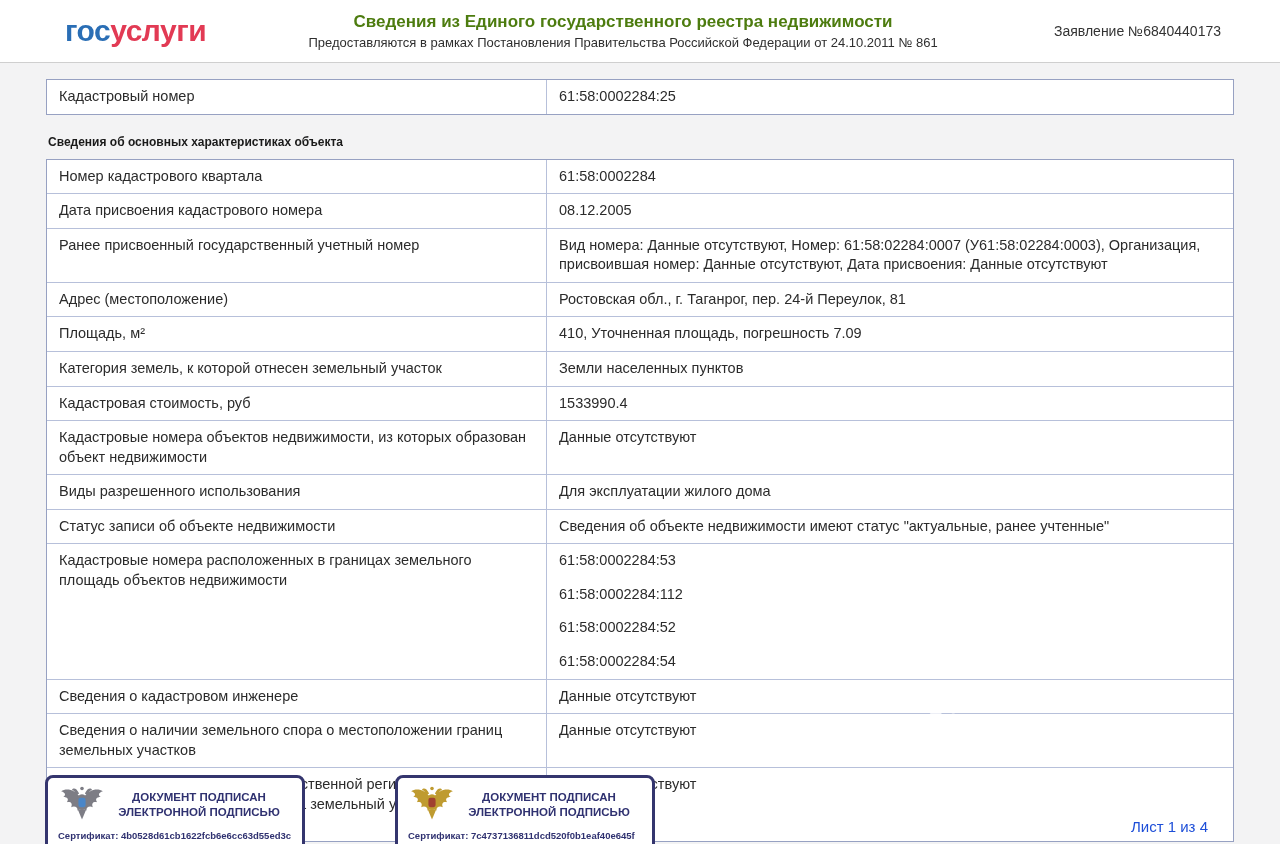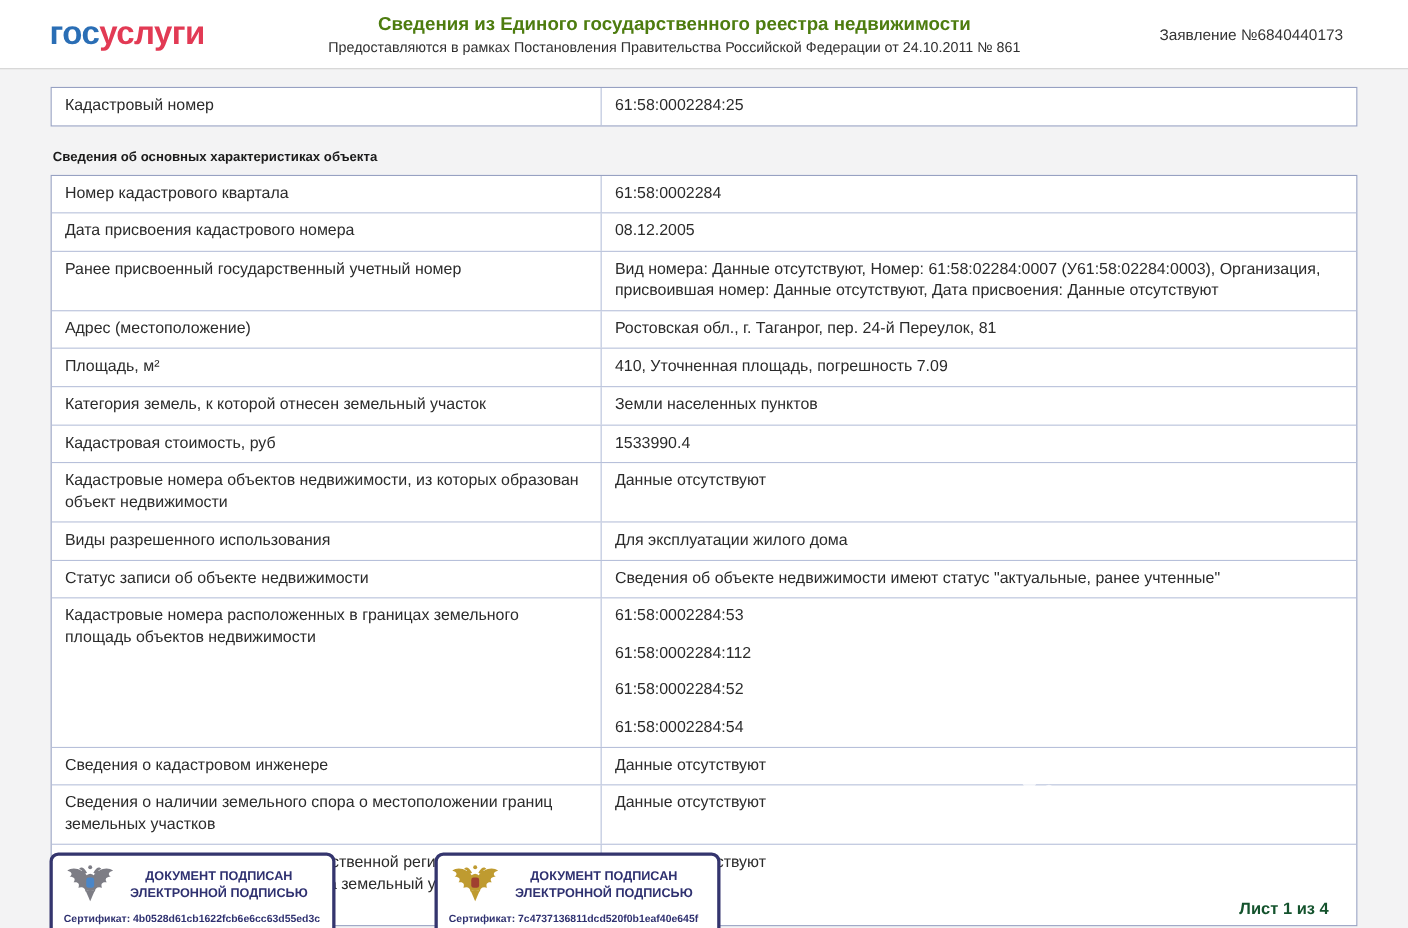--- a/index.html
+++ b/index.html
@@ -10,21 +10,21 @@
     font-family:"Liberation Sans", sans-serif;
     color:#2b2b2b;
     overflow:hidden;
   }
   
   .header{
     height:63px;background:#ffffff;border-bottom:1px solid #cfcfcf;
     display:flex;align-items:center;padding:0 45px;box-sizing:border-box;
   }
   .logo{font-weight:bold;font-size:30px;letter-spacing:-0.5px;white-space:nowrap;}
-  .logo .blue{color:#2a6eb5;}
+  .logo .blue{color:#2a6eb5;margin-left:20px;}
   .logo .red{color:#e23a54;}
   .header-center{flex:1;text-align:center;padding:0 20px;}
   .doc-title{font-size:17px;font-weight:bold;color:#4d7c0f;line-height:1.2;}
   .doc-subtitle{font-size:13px;color:#2f2f2f;margin-top:3px;}
   .application{font-size:14px;color:#333;white-space:nowrap;width:195px;text-align:center;}
   
   .content{padding:16px 46px 0 46px;}
   .tbl{background:#fff;border:1px solid #97a1c2;}
   .tbl .row{display:flex;border-top:1px solid #b7c0da;}
   .tbl .row:first-child{border-top:none;}
@@ -49,21 +49,21 @@
   .stamp-top{display:flex;align-items:center;padding:6px 10px 2px 10px;}
   .stamp-emblem{flex:0 0 48px;display:flex;justify-content:center;}
   .stamp-title{
     flex:1;text-align:center;color:#2f3170;font-weight:bold;
     font-size:11.5px;line-height:1.3;padding:0 6px;
   }
   .stamp-cert{
     padding:2px 0 0 10px;font-size:9.5px;font-weight:bold;color:#2f3170;white-space:nowrap;
   }
   
-  .page-label{position:absolute;top:818px;right:72px;font-size:15px;color:#14532d;font-weight:bold;}
+  .page-label{position:absolute;top:818px;right:72px;font-size:15px;color:#1d4ed8;}
   .watermark{
     position:absolute;left:925px;top:696px;display:flex;align-items:flex-end;gap:14px;
     color:rgba(255,255,255,0.75);pointer-events:none;
   }
   .watermark-text{font-size:36px;font-weight:bold;letter-spacing:2px;line-height:1;}
 </style>
 </head>
 <body>
 
 <div class="page">

